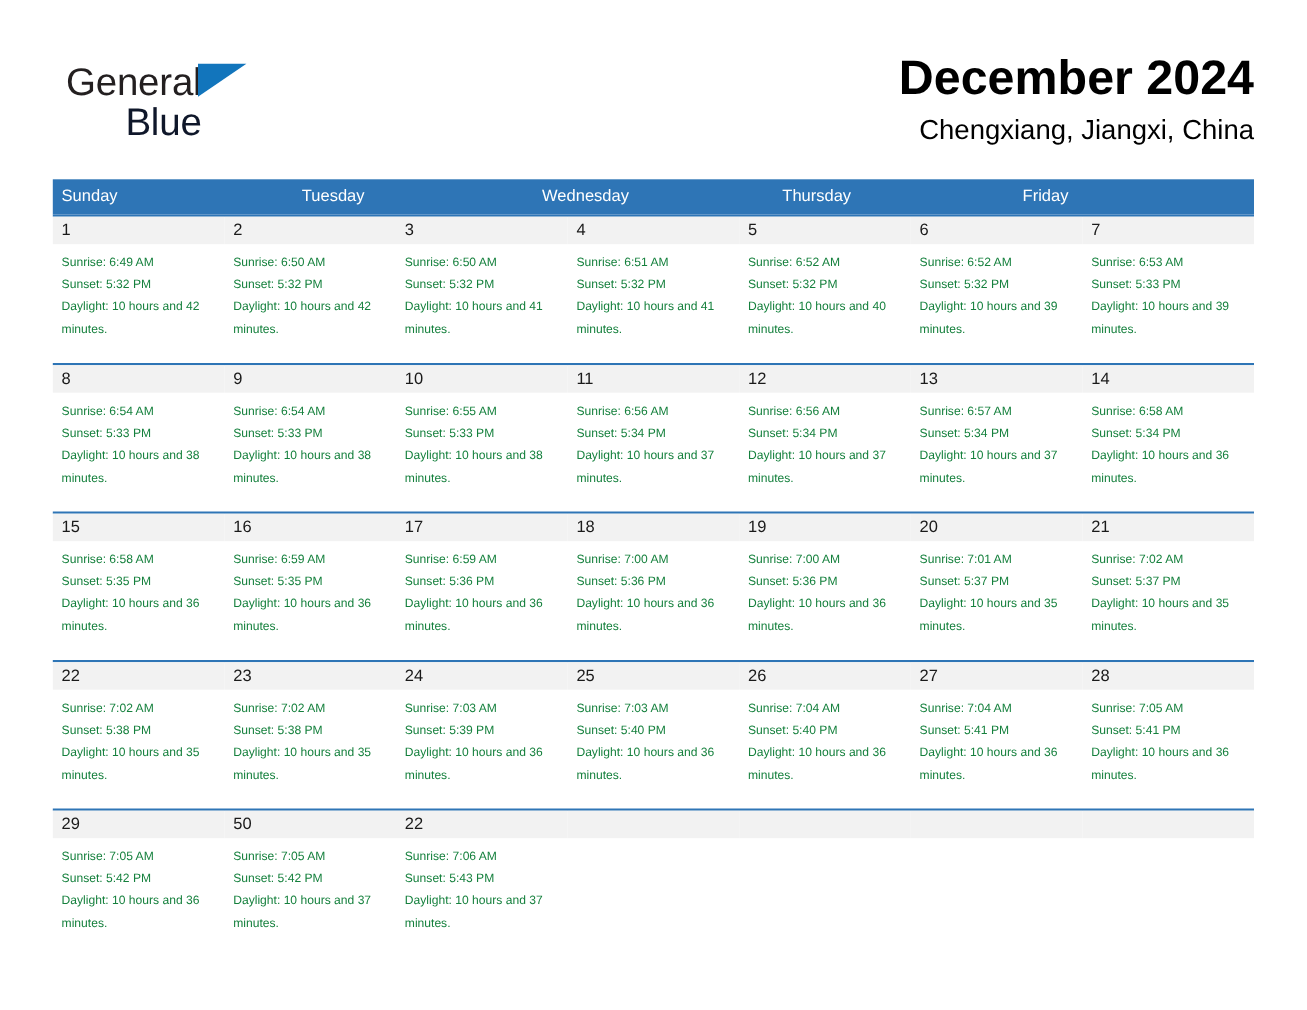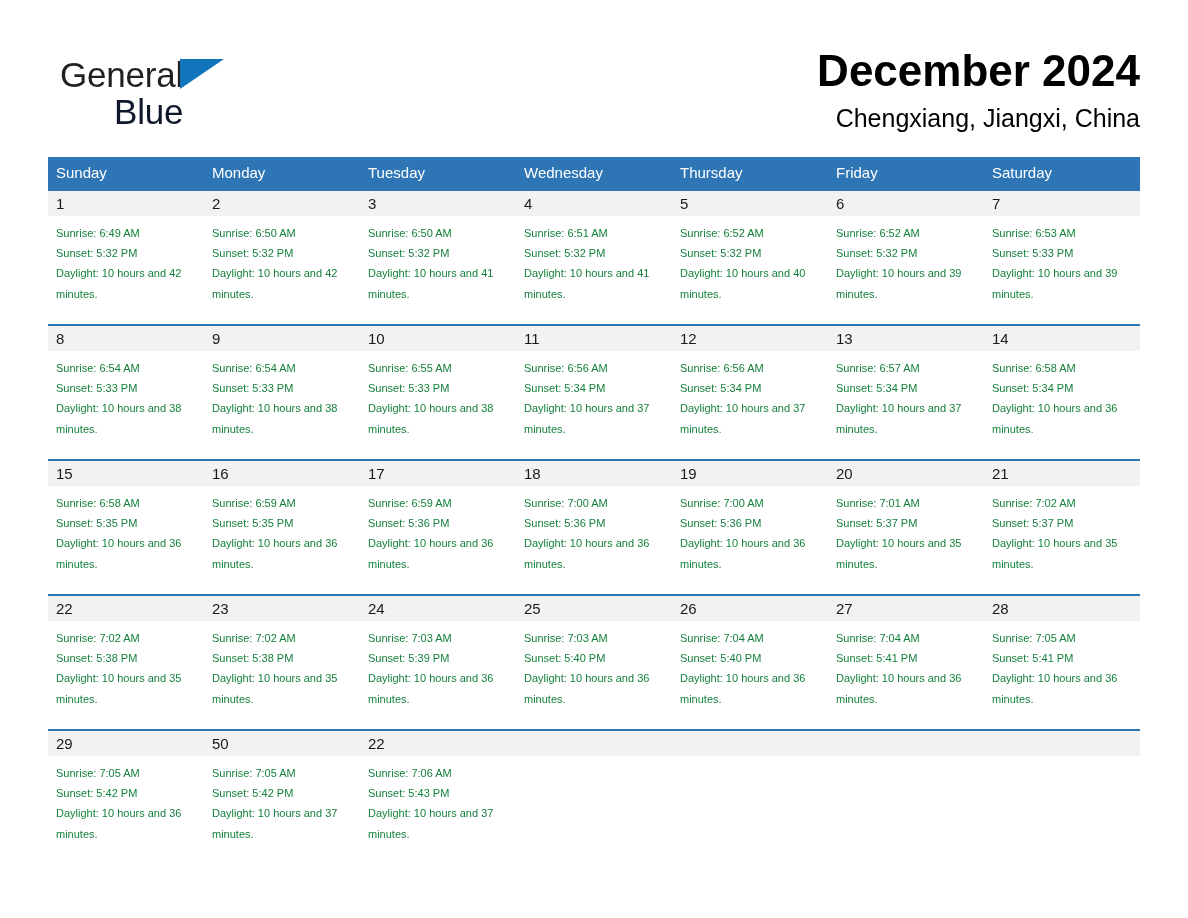--- a/index.html
+++ b/index.html
@@ -92,21 +92,21 @@
     color: #000;
     line-height: 36px;
     margin-top: 2px;
     white-space: nowrap;
   }
 
   
   .calendar {
     position: absolute;
     left: 48px;
-    top: 157px;
+    top: 163px;
     width: 1092px;
   }
   .weekday-header {
     display: flex;
     background: #2e75b6;
     height: 32px;
   }
   .weekday-cell {
     flex: 1 1 0;
     min-width: 0;
@@ -182,26 +182,24 @@
       <div class="month-title">December 2024</div>
       <div class="location-title">Chengxiang, Jiangxi, China</div>
     </div>
 
   </div>
 
   <div class="calendar">
 
     <div class="weekday-header">
       <div class="weekday-cell">Sunday</div>
-      <div class="weekday-cell">Monday</div>
       <div class="weekday-cell">Tuesday</div>
       <div class="weekday-cell">Wednesday</div>
       <div class="weekday-cell">Thursday</div>
       <div class="weekday-cell">Friday</div>
-      <div class="weekday-cell">Saturday</div>
     </div>
 
     <div class="week-row">
       <div class="week-inner">
         <div class="day-cell">
           <div class="day-number">1</div>
           <div class="day-body">
             <div>Sunrise: 6:49 AM</div>
             <div>Sunset: 5:32 PM</div>
             <div class="wrap2">Daylight: 10 hours and 42 minutes.</div>

